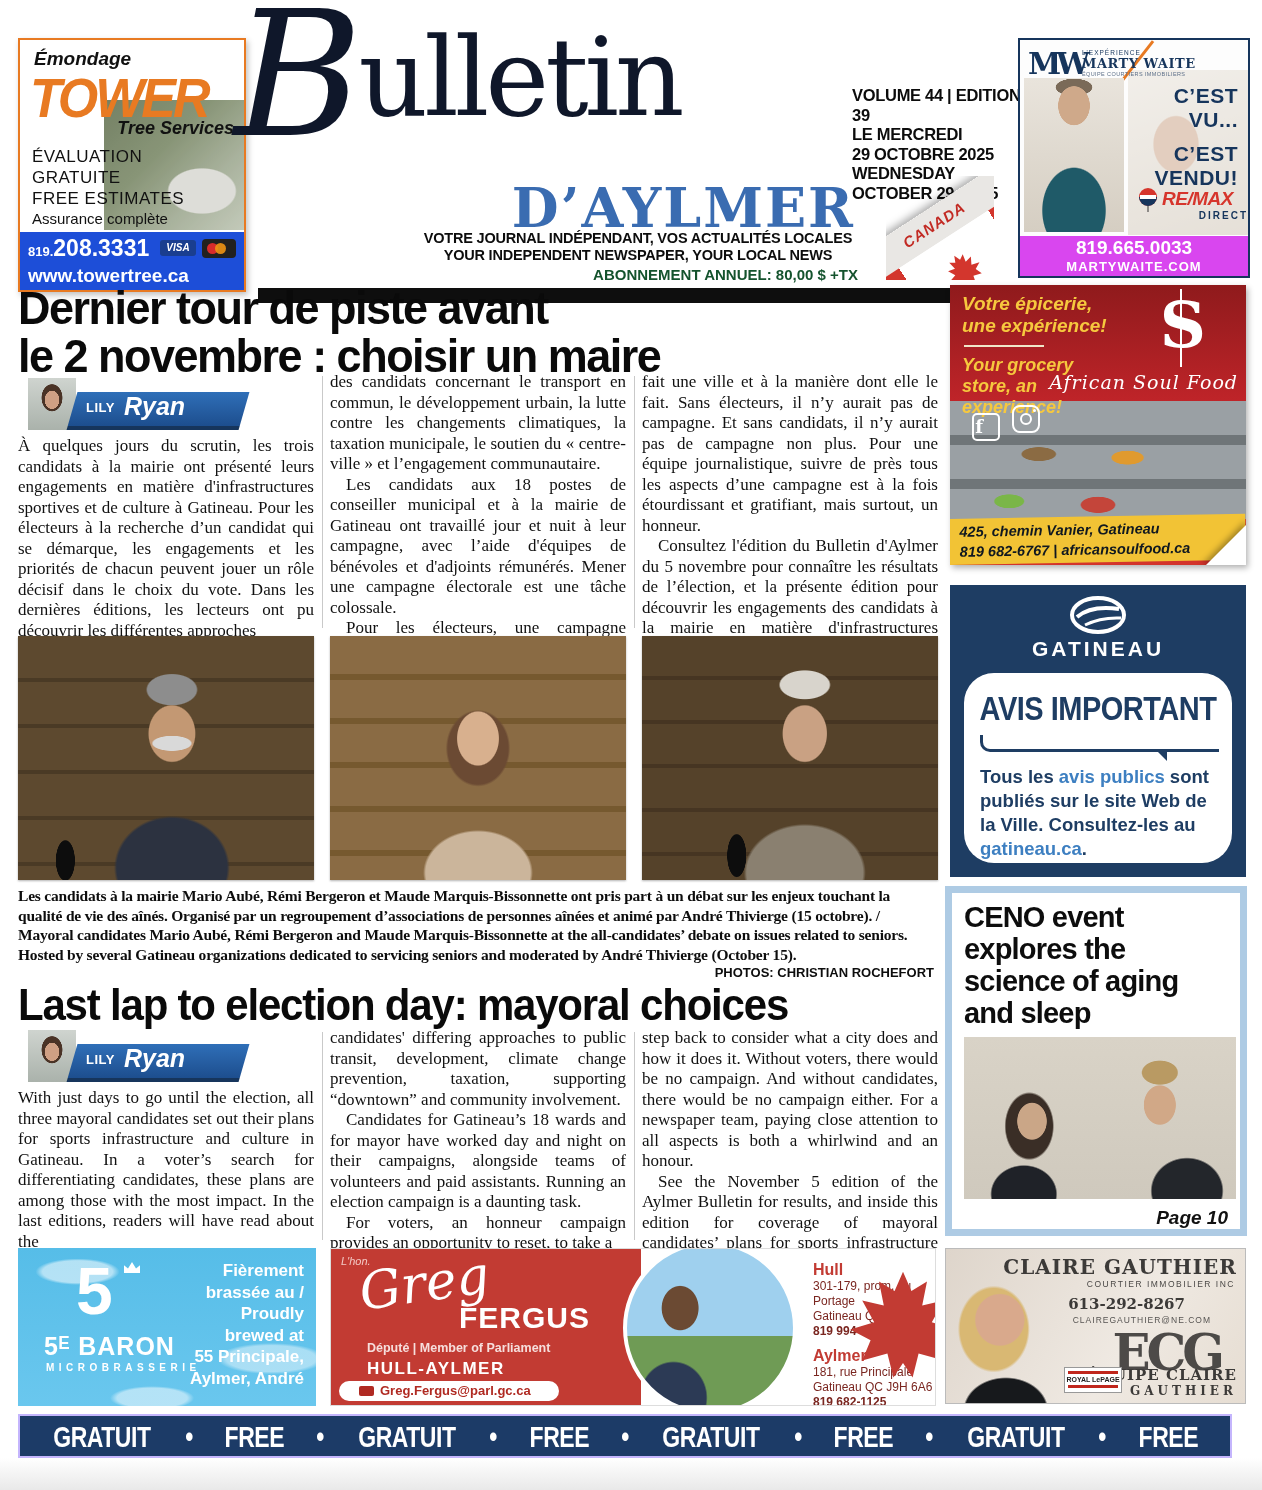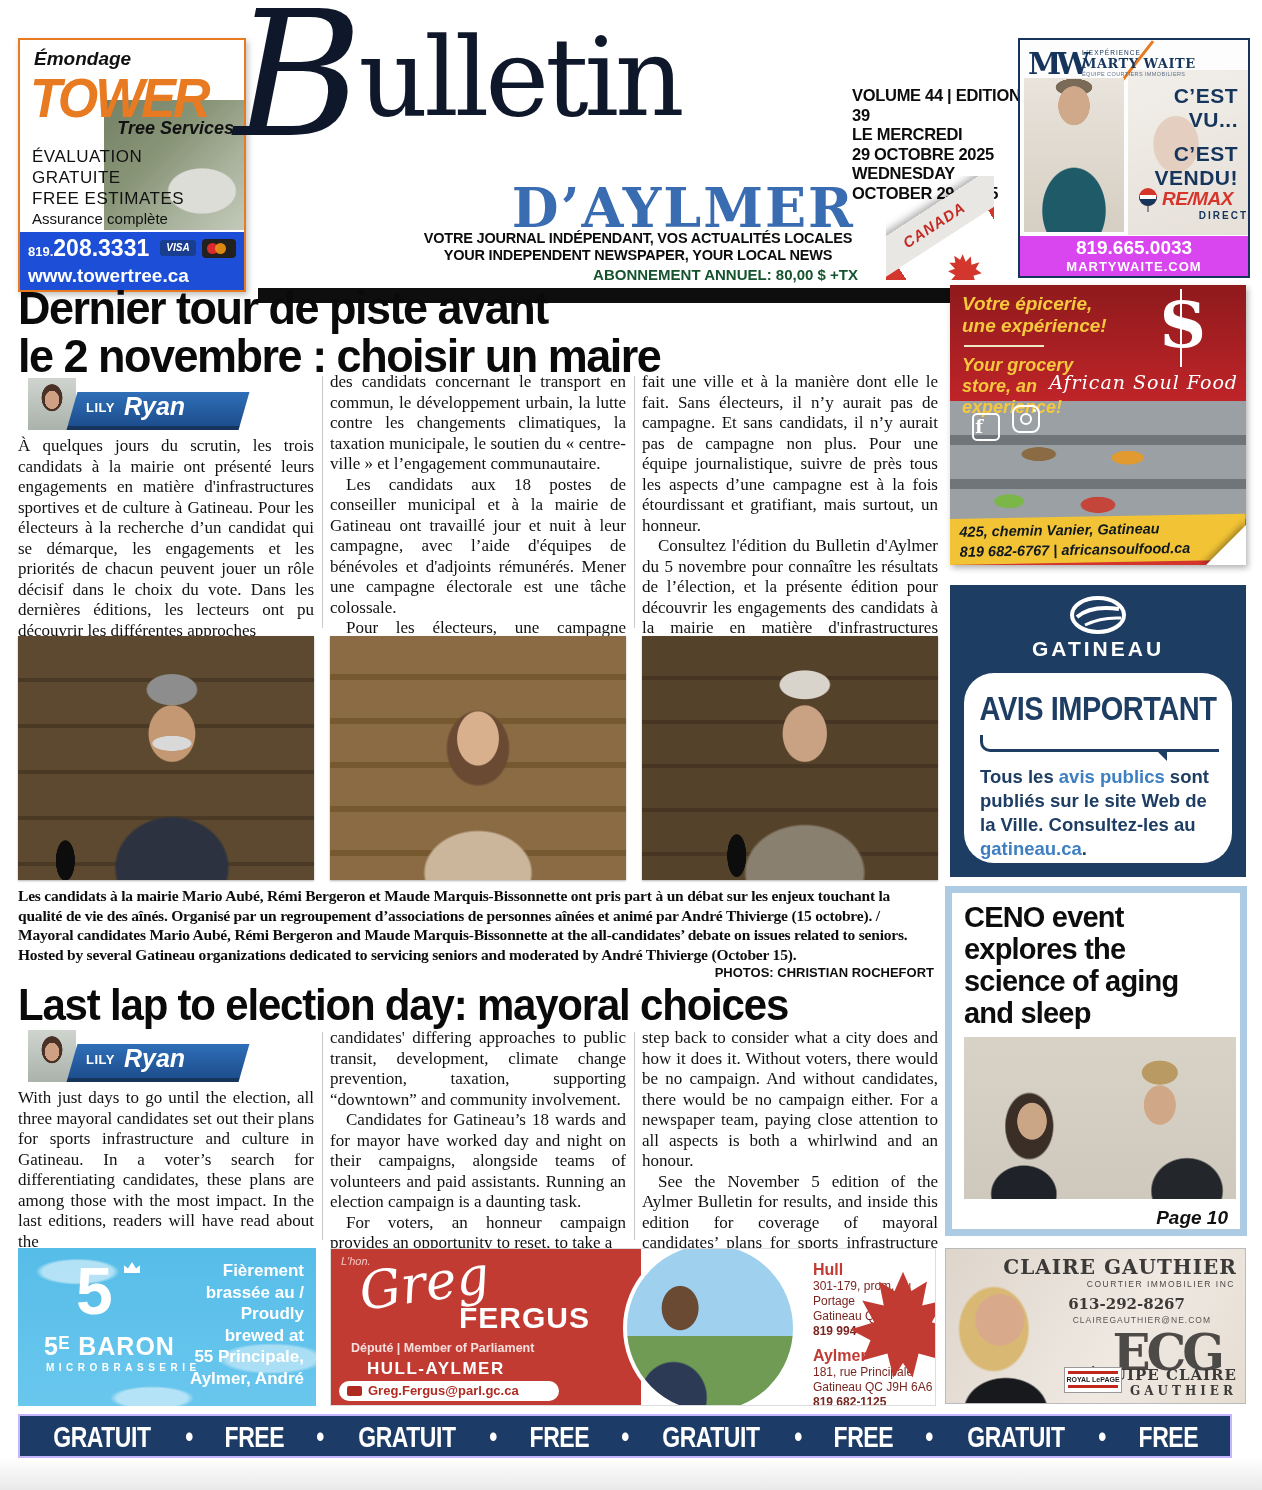--- a/index.html
+++ b/index.html
@@ -218,24 +218,24 @@
   .baron-right .addr{font-weight:900;}
 
   
   .ad-fergus{left:330px;top:1248px;width:606px;height:158px;background:#fff;overflow:hidden;
     border:1px solid #ddd;box-sizing:border-box;}
   .fergus-red{position:absolute;left:0;top:0;width:310px;height:100%;background:#c23b33;}
   .fergus-hon{position:absolute;left:10px;top:6px;color:#f3c8c4;font-size:11px;font-style:italic;}
   .fergus-script{position:absolute;left:28px;top:8px;color:#fff;font-family:"DejaVu Serif",serif;
     font-style:italic;font-size:52px;line-height:52px;transform:rotate(-8deg);}
   .fergus-last{position:absolute;left:128px;top:52px;color:#fff;font-weight:900;font-size:30px;letter-spacing:1px;}
-  .fergus-title{position:absolute;left:20px;top:92px;color:#f6dedc;font-weight:bold;font-size:12.5px;}
+  .fergus-title{position:absolute;left:36px;top:92px;color:#f6dedc;font-weight:bold;font-size:12.5px;}
   .fergus-riding{position:absolute;left:36px;top:110px;color:#fff;font-weight:900;font-size:17px;letter-spacing:1.5px;}
   .fergus-pill{position:absolute;left:8px;top:132px;width:220px;height:20px;background:#fff;border-radius:10px;
-    color:#b02a22;font-weight:800;font-size:13px;line-height:20px;padding-left:8px;box-sizing:border-box;}
+    color:#b02a22;font-weight:800;font-size:13px;line-height:20px;padding-left:20px;box-sizing:border-box;}
   .fergus-env{display:inline-block;width:15px;height:10px;background:#b02a22;border-radius:2px;margin-right:6px;
     vertical-align:-1px;clip-path:polygon(0 0,100% 0,100% 100%,0 100%);position:relative;}
   .fergus-circle{position:absolute;left:292px;top:-8px;width:174px;height:174px;border-radius:50%;
     background:
      radial-gradient(ellipse 30px 36px at 32% 38%,#6b4a33 60%,transparent 63%),
      radial-gradient(ellipse 56px 60px at 28% 92%,#2c3a55 58%,transparent 61%),
      linear-gradient(180deg,#9fd0ee 0 55%,#6f9b55 55% 100%);
     border:4px solid #fff;box-sizing:border-box;}
   .fergus-offices{position:absolute;left:482px;top:12px;width:120px;color:#7a2620;font-size:12px;line-height:15px;}
   .fergus-offices .city{color:#c23b33;font-weight:900;font-size:16px;line-height:18px;}

